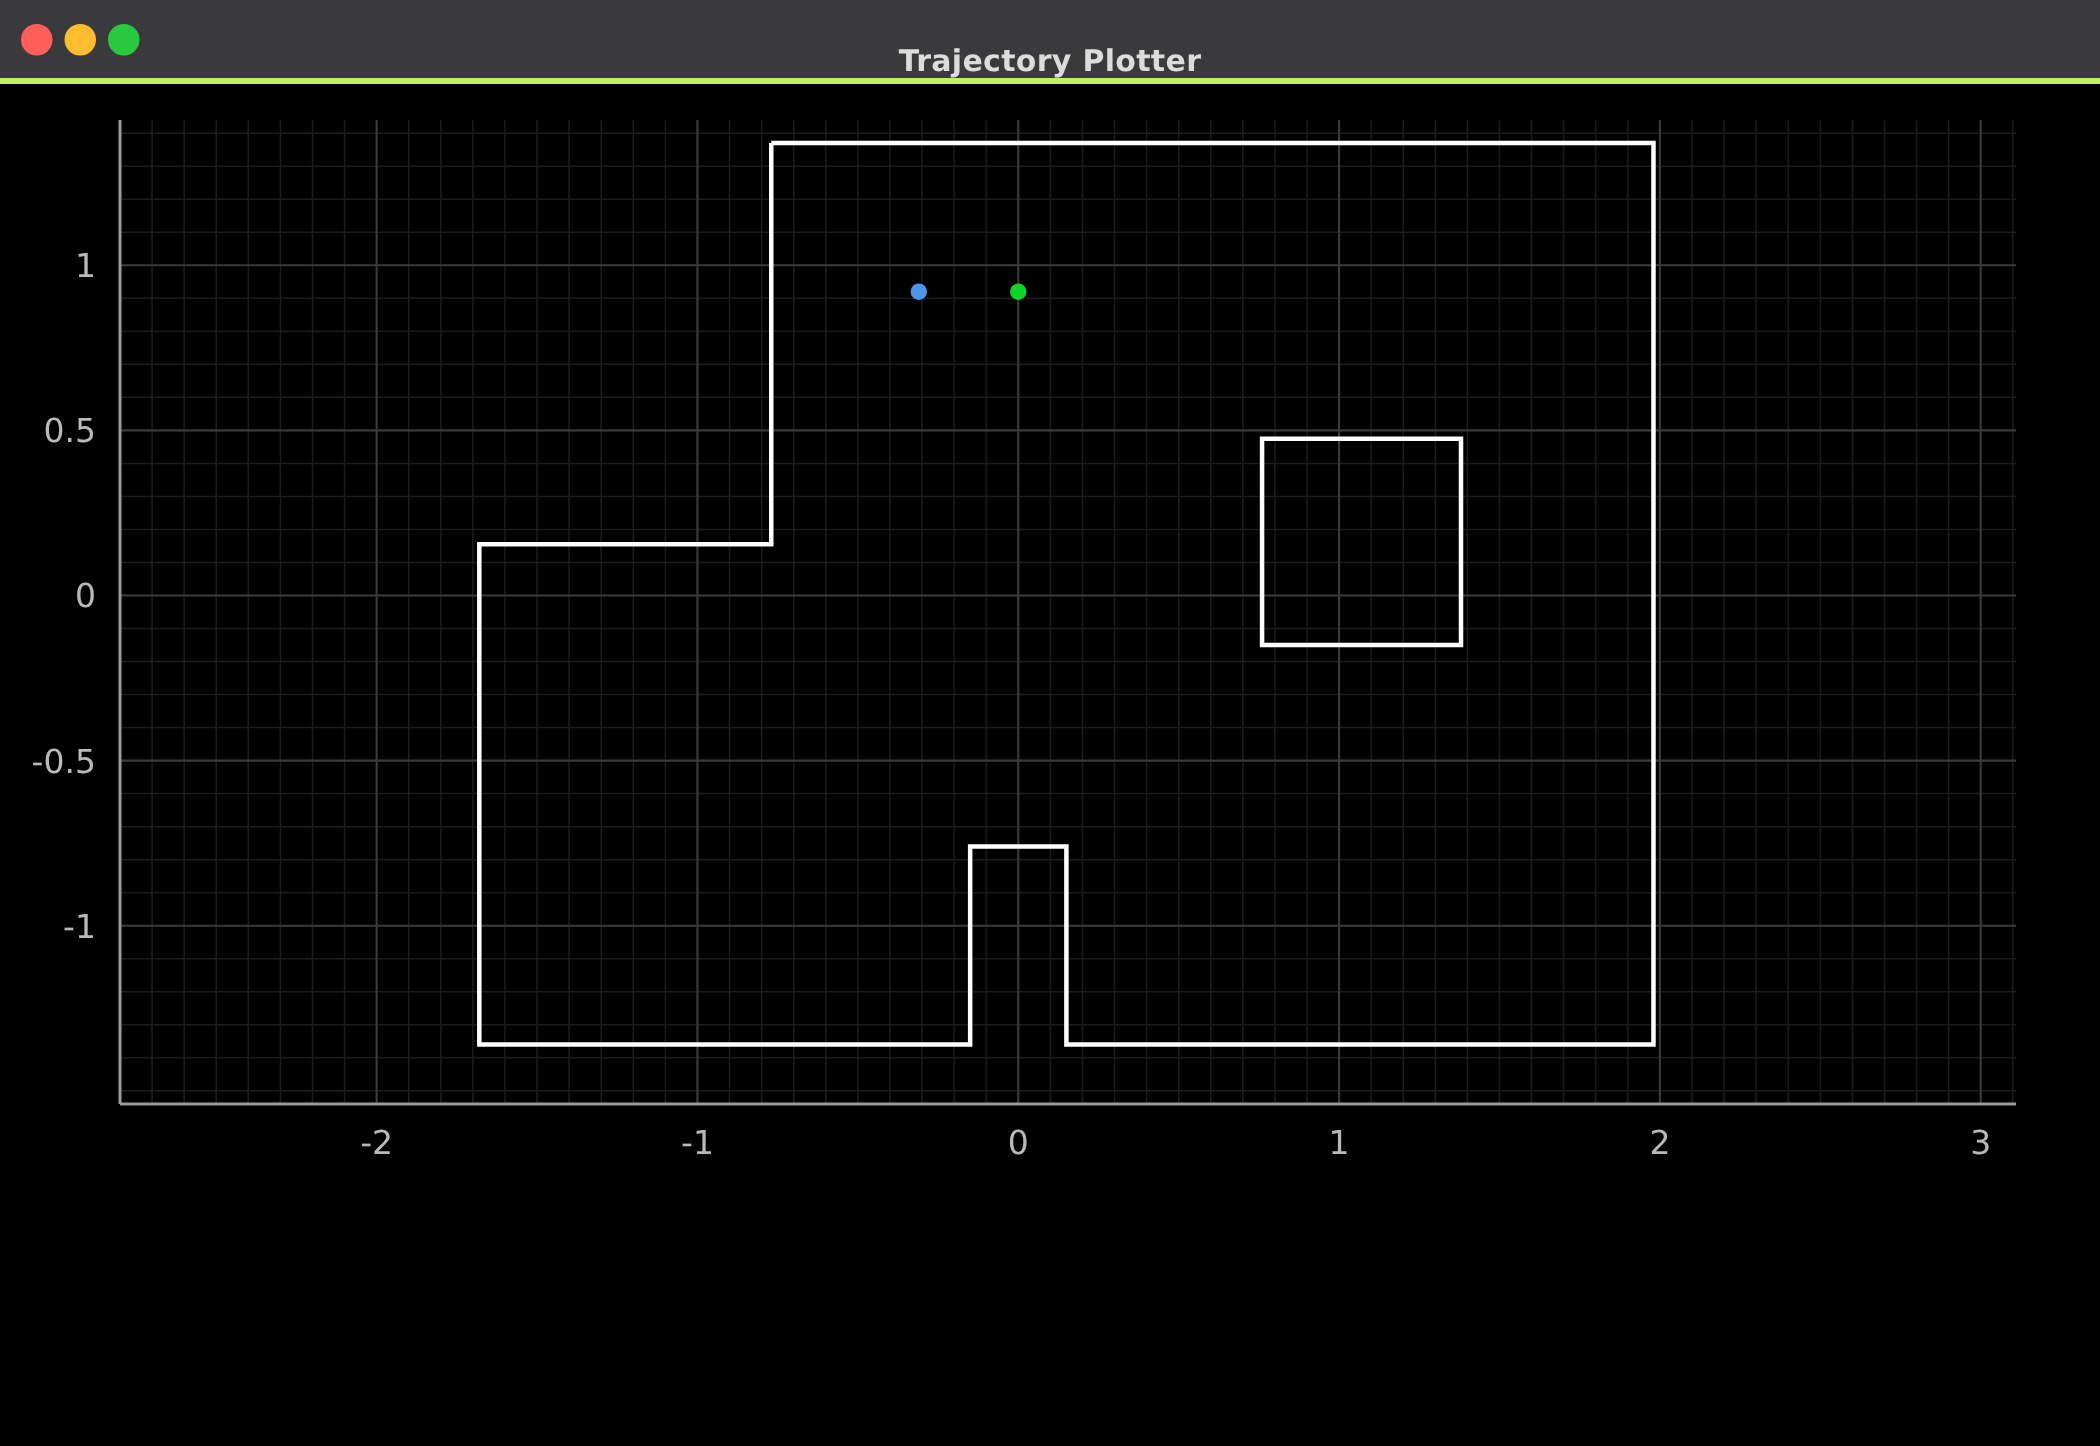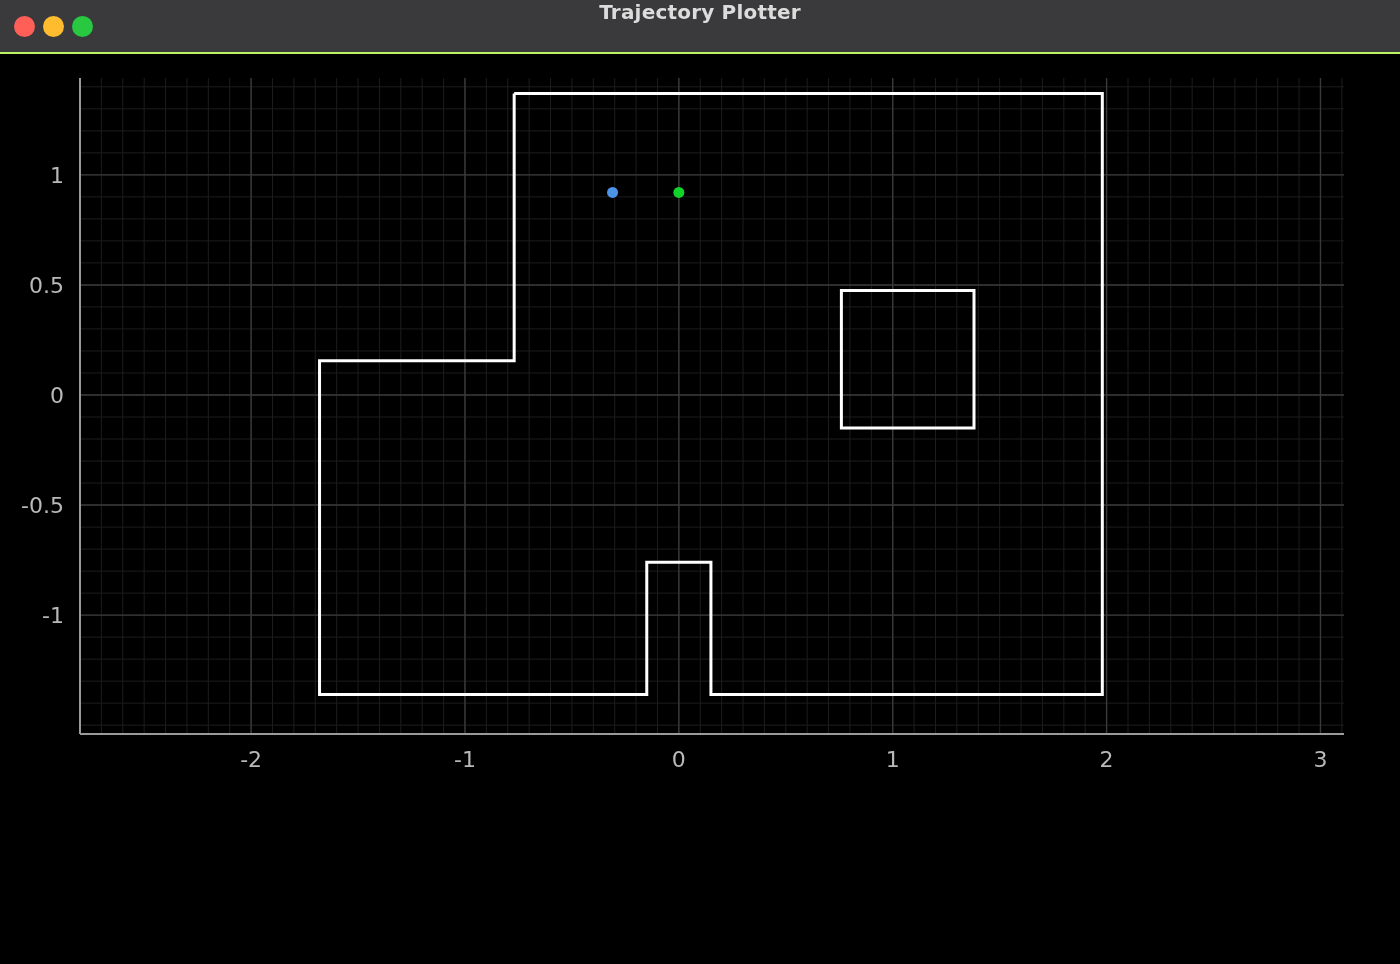--- a/index.html
+++ b/index.html
@@ -20,23 +20,23 @@
     position: relative;
     width: 1400px;
     height: 964px;
     background: #000000;
   }
 
   .titlebar {
     position: relative;
     height: 52px;
     background: #3a3a3c;
-    border-bottom: 2px solid #bef264;
+    border-bottom: 4px solid #bef264;
     display: flex;
-    align-items: flex-start;
+    align-items: flex-end;
   }
   .traffic {
     position: absolute;
     left: 14px;
     top: 0;
     height: 52px;
     display: flex;
     align-items: center;
     gap: 8px;
   }

